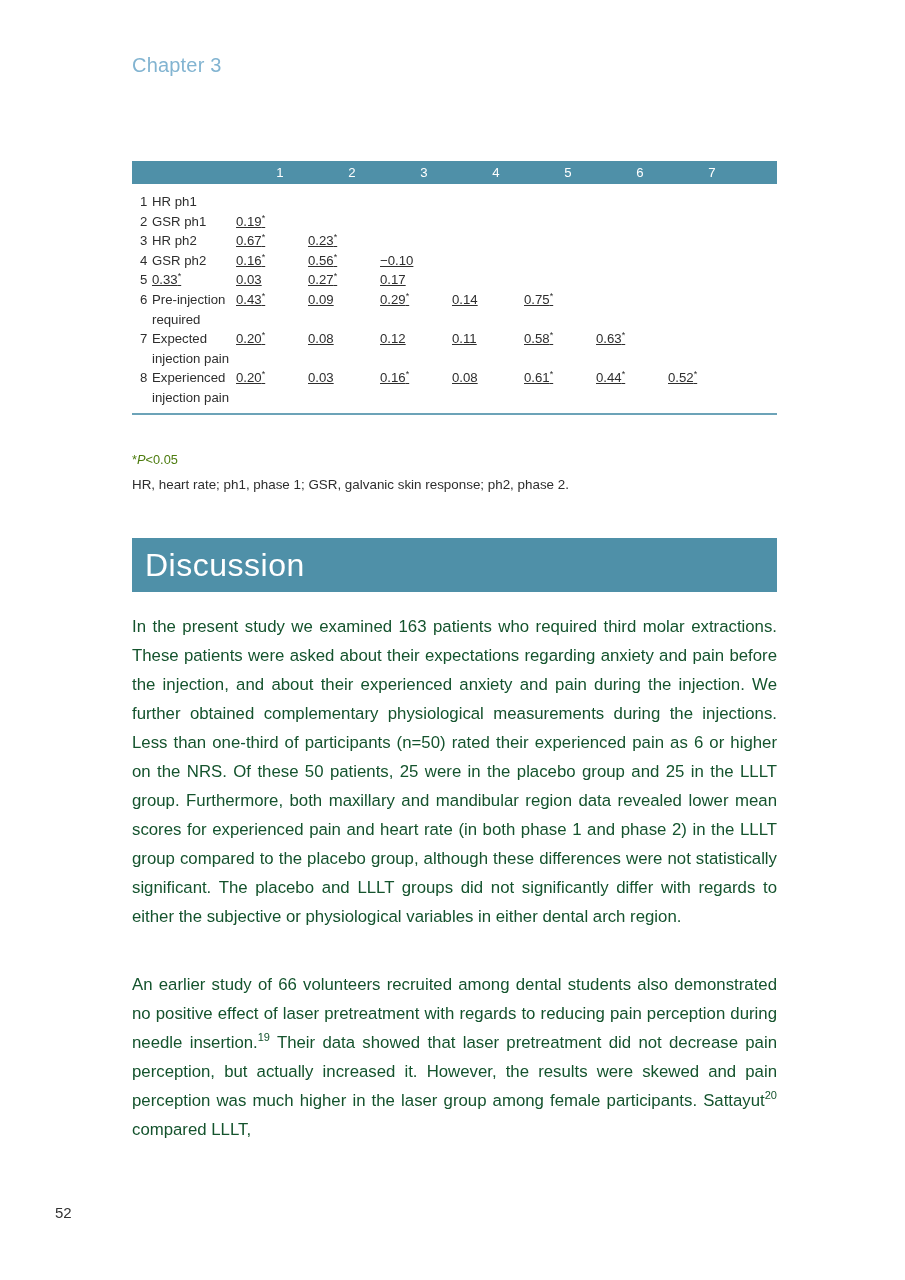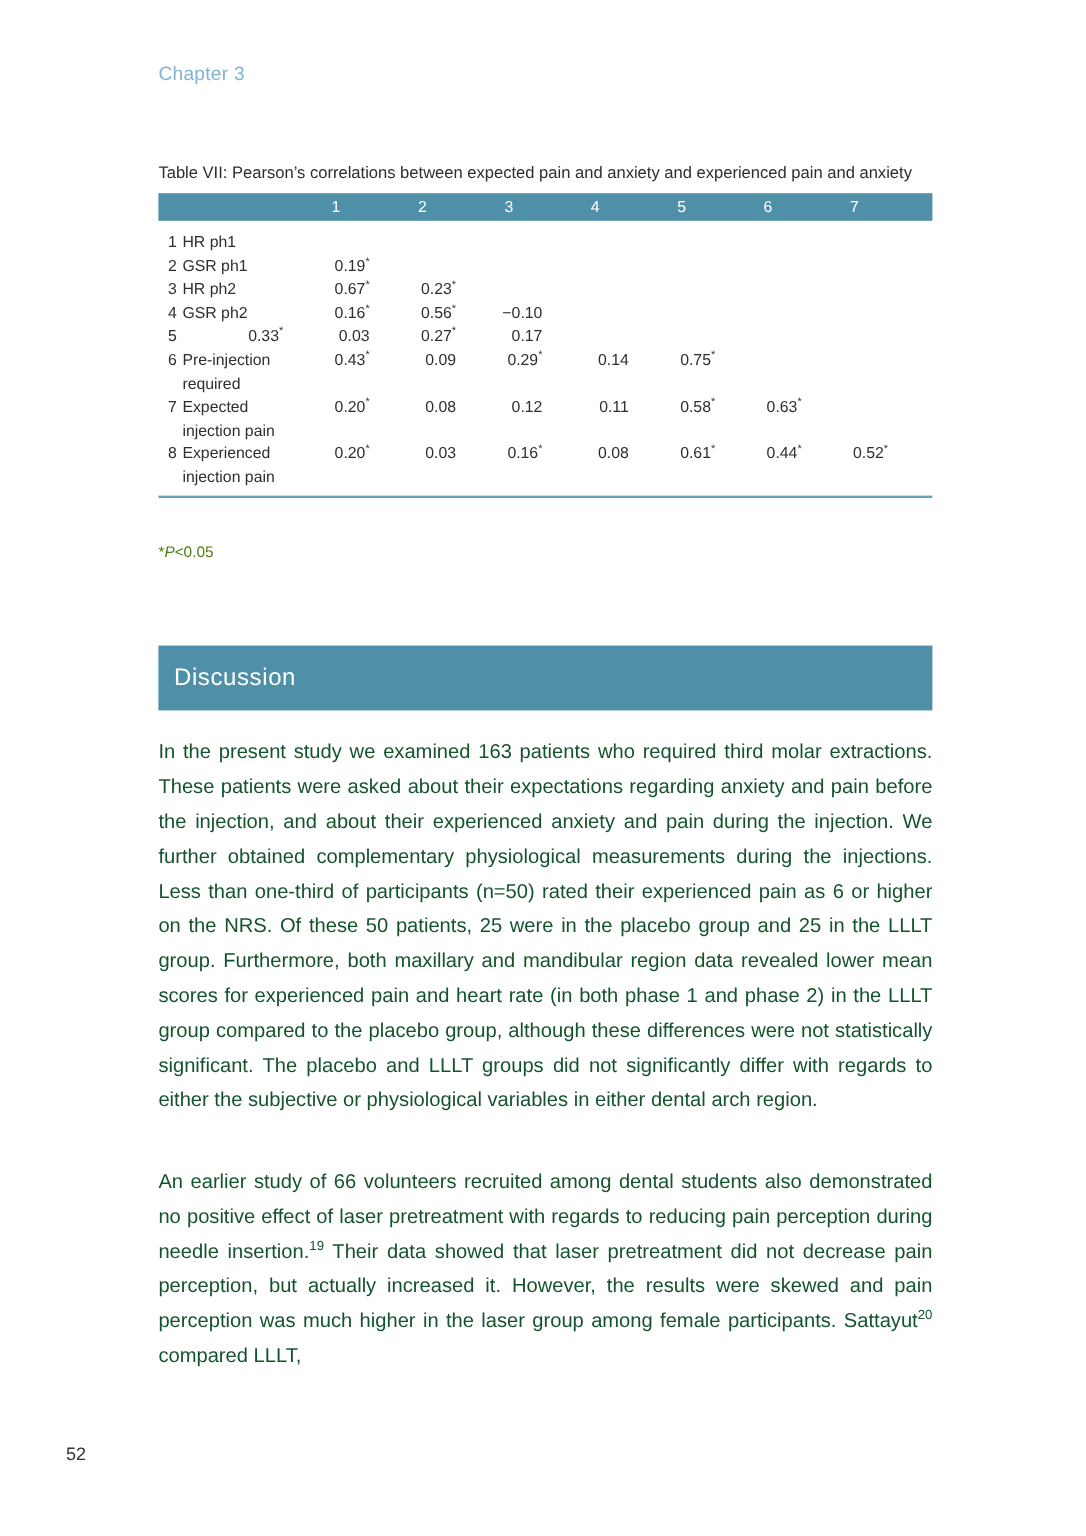--- a/index.html
+++ b/index.html
@@ -7,21 +7,21 @@
     width: 905px; height: 1280px;
     background: #ffffff;
     font-family: "Liberation Sans", "DejaVu Sans", sans-serif;
     position: relative;
     overflow: hidden;
   }
   .page { position: absolute; inset: 0; }
 
   .chapter-label {
     position: absolute; left: 132px; top: 54px;
-    font-size: 16px; color: #82b4d1; letter-spacing: 0.2px;
+    font-size: 20px; color: #82b4d1; letter-spacing: 0.2px;
   }
 
   .table-caption {
     position: absolute; left: 132px; top: 136px; width: 660px;
     font-size: 13.8px; color: #2e2e2e;
   }
 
   .corr-table {
     position: absolute; left: 132px; top: 161px; width: 645px;
     font-size: 13.2px; color: #2e2e2e;
@@ -39,42 +39,42 @@
     border-bottom: 2px solid #6ca3b8;
   }
   .trow {
     display: grid;
     grid-template-columns: 12px 84px repeat(7, 72px) 1fr;
     padding-left: 8px;
     line-height: 19.6px;
   }
   .tnum { text-align: left; }
   .tlabel { padding-left: 0px; }
-  .tval { text-align: right; }
+  .tval { text-align: left; text-decoration: underline; }
   .tval sup { font-size: 9px; line-height: 0; }
 
   .footnote-sig {
     position: absolute; left: 132px; top: 452px;
     font-size: 12.8px; color: #4d7c0f;
   }
   .footnote-sig .it { font-style: italic; }
   .footnote-abbr {
     position: absolute; left: 132px; top: 477px;
     font-size: 13.4px; color: #2e2e2e;
   }
 
   .section-band {
     position: absolute; left: 132px; top: 538px; width: 645px; height: 54px;
     background: #4f90a8;
     display: flex; align-items: center;
     box-sizing: border-box; padding-left: 13px;
   }
   .section-band h2 {
     margin: 0; color: #ffffff;
-    font-size: 20px; font-weight: 300; letter-spacing: 0.5px;
+    font-size: 32px; font-weight: 300; letter-spacing: 0.5px;
     font-family: "Liberation Sans", "DejaVu Sans", sans-serif;
   }
 
   .body-text {
     position: absolute; left: 132px; top: 612px; width: 645px;
     color: #14532d;
   }
   .body-text p {
     margin: 0 0 0 0;
     font-size: 16.8px; line-height: 29px;
@@ -88,21 +88,20 @@
     font-size: 15px; color: #333333;
   }
 </style>
 </head>
 <body>
 
 <div class="page">
 
   <div class="chapter-label">Chapter 3</div>
 
-  <div class="table-caption">Table VII: Pearson’s correlations between expected pain and anxiety and experienced pain and anxiety</div>
 
   <div class="corr-table">
     <div class="thead">
       <span class="hspacer"></span>
 
     <span class="hcol">1</span>
         <span class="hcol">2</span>
         <span class="hcol">3</span>
         <span class="hcol">4</span>
         <span class="hcol">5</span>
@@ -196,20 +195,21 @@
           <span class="tval">0.08</span>
           <span class="tval">0.61<sup>*</sup></span>
           <span class="tval">0.44<sup>*</sup></span>
           <span class="tval">0.52<sup>*</sup></span>
         </div>
       </div>
   </div>
 
   <div class="footnote-sig"><span>*</span><span class="it">P</span><span>&lt;0.05</span></div>
 
+  <div class="footnote-abbr">HR, heart rate; ph1, phase 1; GSR, galvanic skin response; ph2, phase 2.</div>
 
   <div class="section-band">
     <h2>Discussion</h2>
   </div>
 
   <div class="body-text">
 
   <p>In the present study we examined 163 patients who required third molar extractions. These patients were asked about their expectations regarding anxiety and pain before the injection, and about their experienced anxiety and pain during the injection. We further obtained complementary physiological measurements during the injections. Less than one-third of participants (n=50) rated their experienced pain as 6 or higher on the NRS. Of these 50 patients, 25 were in the placebo group and 25 in the LLLT group. Furthermore, both maxillary and mandibular region data revealed lower mean scores for experienced pain and heart rate (in both phase 1 and phase 2) in the LLLT group compared to the placebo group, although these differences were not statistically significant. The placebo and LLLT groups did not significantly differ with regards to either the subjective or physiological variables in either dental arch region.</p>
       <p>An earlier study of 66 volunteers recruited among dental students also demonstrated no positive effect of laser pretreatment with regards to reducing pain perception during needle insertion.<sup>19</sup> Their data showed that laser pretreatment did not decrease pain perception, but actually increased it. However, the results were skewed and pain perception was much higher in the laser group among female participants. Sattayut<sup>20</sup> compared LLLT,</p>
     </div>

